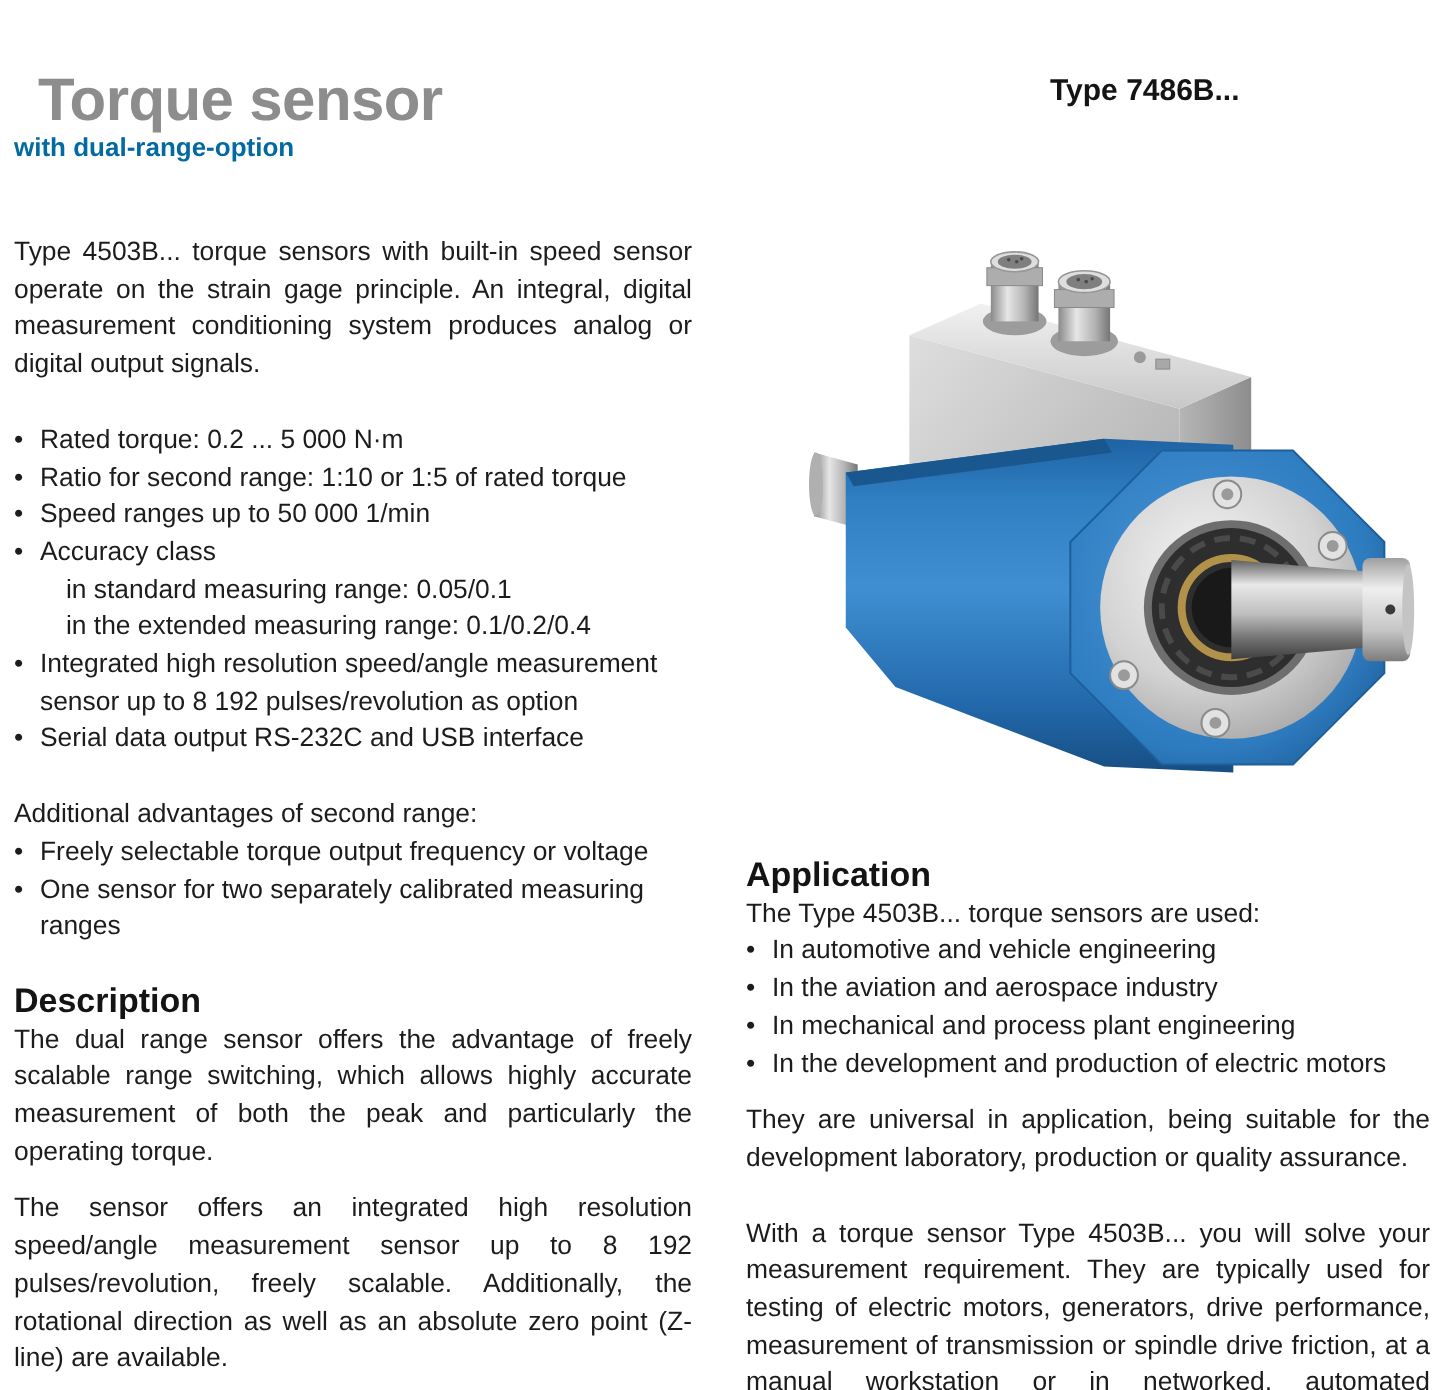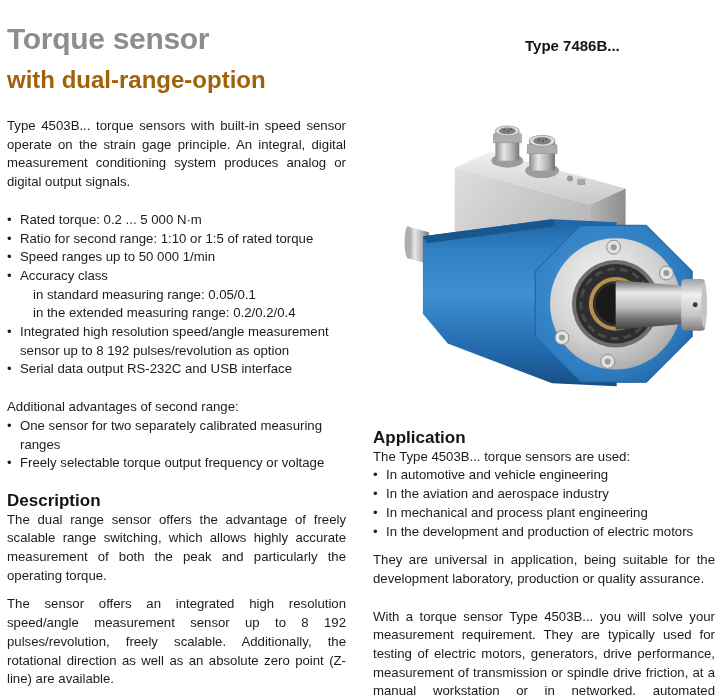--- a/index.html
+++ b/index.html
@@ -1,25 +1,25 @@
 <!DOCTYPE html>
 <html><head>
 <meta charset="utf-8">
 <style>
   * { box-sizing: border-box; }
   html,body { margin:0; padding:0; background:#fff; }
   body { font-family:"Liberation Sans", sans-serif; color:#1c1c1c; }
   .page { position:relative; width:723px; height:695px; background:#fff; overflow:hidden; }
 
   .title { position:absolute; left:7px; top:22px; font-size:30px; font-weight:bold;
-           color:#8d8d8d; letter-spacing:-0.3px; margin:0; }
+           color:#8d8d8d; letter-spacing:-0.3px; margin:12px; }
   .type-label { position:absolute; left:525px; top:37px; font-size:15px; font-weight:bold;
                 color:#141414; }
-  .subtitle { position:absolute; left:7px; top:66px; font-size:24px; font-weight:bold;
-              color:#a16207; margin:0; }
+  .subtitle { position:absolute; left:7px; top:66px; font-size:13px; font-weight:bold;
+              color:#0369a1; margin:0; }
 
   .col { position:absolute; font-size:13.2px; line-height:18.7px; }
   .col-left { left:7px; top:117px; width:339px; }
   .col-right-text { left:373px; top:429px; width:342px; }
 
   p.para { margin:0 0 10px 0; text-align:justify; }
   p.para:last-child { margin-bottom:0; }
   p.intro { margin:0 0 19px 0; text-align:justify; }
   p.lead { margin:0; }
 
@@ -48,30 +48,30 @@
   <div class="col col-left">
     <p class="intro">Type 4503B... torque sensors with built-in speed sensor operate on the strain gage principle. An integral, digital measurement conditioning system produces analog or digital output signals.</p>
 
     <ul class="blist gap-after">
       <li><span class="blt"></span><span>Rated torque: 0.2 ... 5 000 N·m</span></li>
       <li><span class="blt"></span><span>Ratio for second range: 1:10 or 1:5 of rated torque</span></li>
       <li><span class="blt"></span><span>Speed ranges up to 50 000 1/min</span></li>
       <li>
         <span class="blt"></span><span>Accuracy class</span>
         <div class="subline">in standard measuring range: 0.05/0.1</div>
-        <div class="subline">in the extended measuring range: 0.2/0.2/0.4</div>
+        <div class="subline">in the extended measuring range: 0.1/0.2/0.4</div>
       </li>
       <li><span class="blt"></span><span>Integrated high resolution speed/angle measurement sensor up to 8 192 pulses/revolution as option</span></li>
       <li><span class="blt"></span><span>Serial data output RS-232C and USB interface</span></li>
     </ul>
 
     <p class="lead">Additional advantages of second range:</p>
     <ul class="blist gap-after">
+      <li><span class="blt"></span><span>Freely selectable torque output frequency or voltage</span></li>
       <li><span class="blt"></span><span>One sensor for two separately calibrated measuring ranges</span></li>
-      <li><span class="blt"></span><span>Freely selectable torque output frequency or voltage</span></li>
     </ul>
 
     <h3 class="sec">Description</h3>
     <p class="para">The dual range sensor offers the advantage of freely scalable range switching, which allows highly accurate measurement of both the peak and particularly the operating torque.</p>
     <p class="para">The sensor offers an integrated high resolution speed/angle measurement sensor up to 8 192 pulses/revolution, freely scalable. Additionally, the rotational direction as well as an absolute zero point (Z-line) are available.</p>
 
   </div>
 
   <div class="product-photo" role="img" aria-label="Torque sensor Type 4503B... product photo: blue cylindrical sensor body with aluminum connector housing, flange face and output shaft">
     <svg viewBox="0 0 320 300" xmlns="http://www.w3.org/2000/svg">

